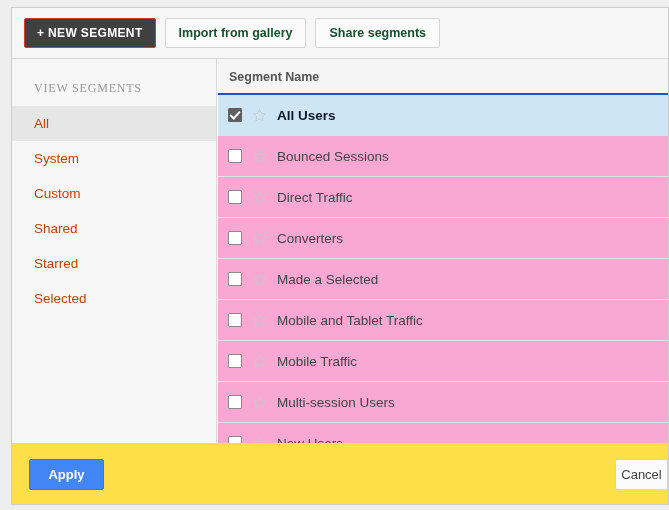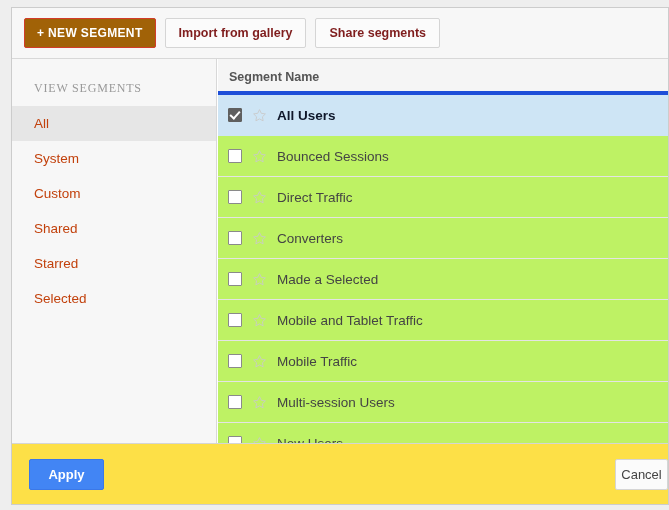--- a/index.html
+++ b/index.html
@@ -50,31 +50,31 @@
     align-items: center;
     justify-content: center;
     font-size: 12.5px;
     font-family: "Liberation Sans", sans-serif;
     border-radius: 2px;
     cursor: pointer;
     white-space: nowrap;
     user-select: none;
   }
   .btn-new {
-    background: #a16207;
+    background: #404040;
     color: #ffffff;
     font-weight: bold;
     letter-spacing: .35px;
     border: 1px solid #d23c29;
     font-size: 12px;
     padding: 0 12px;
   }
   .btn-plain {
     background: #fbfbfb;
-    color: #7f1d1d;
+    color: #14532d;
     border: 1px solid #d5d5d5;
     font-weight: bold;
     margin-left: 9px;
   }
 
   
   .body-area {
     position: absolute;
     left: 0;
     top: 51px;
@@ -119,21 +119,21 @@
     left: 206px;
     top: 0;
     right: 0;
     bottom: 0;
     background: #ffffff;
   }
   .list-header {
     height: 36px;
     line-height: 36px;
     background: #f5f5f5;
-    border-bottom: 4px solid #1d4ed8;
+    border-bottom: 2px solid #1d4ed8;
     padding-left: 11px;
     font-size: 12.5px;
     font-weight: bold;
     color: #555555;
     box-sizing: border-box;
   }
   .list-scroll {
     position: absolute;
     top: 36px;
     left: 0;
@@ -142,21 +142,21 @@
     overflow: hidden;
   }
   .seg-row {
     height: 41px;
     display: flex;
     align-items: center;
     padding-left: 10px;
     border-bottom: 1px solid #e4e4e4;
     box-sizing: border-box;
     cursor: pointer;
-    background: #bef264;
+    background: #f9a8d4;
   }
   .seg-row.selected {
     background: #cee5f5;
     border-bottom-color: #cee5f5;
   }
   .cbox {
     width: 14px;
     height: 14px;
     border: 1px solid #8a8a8a;
     background: #ffffff;

